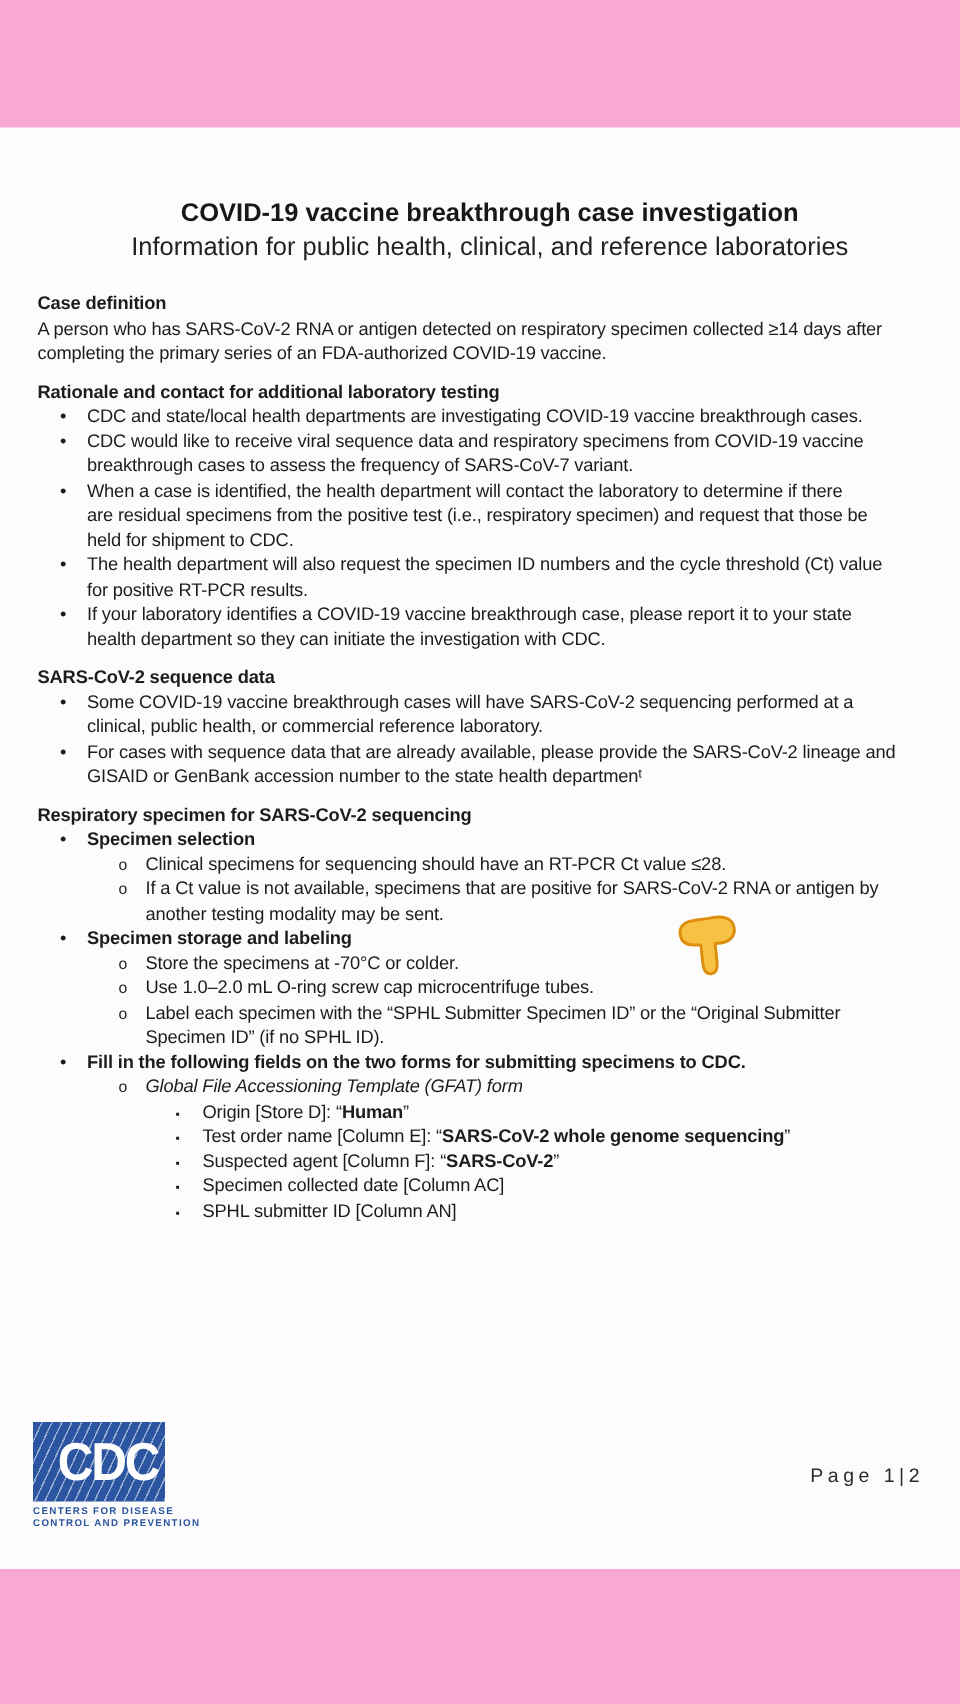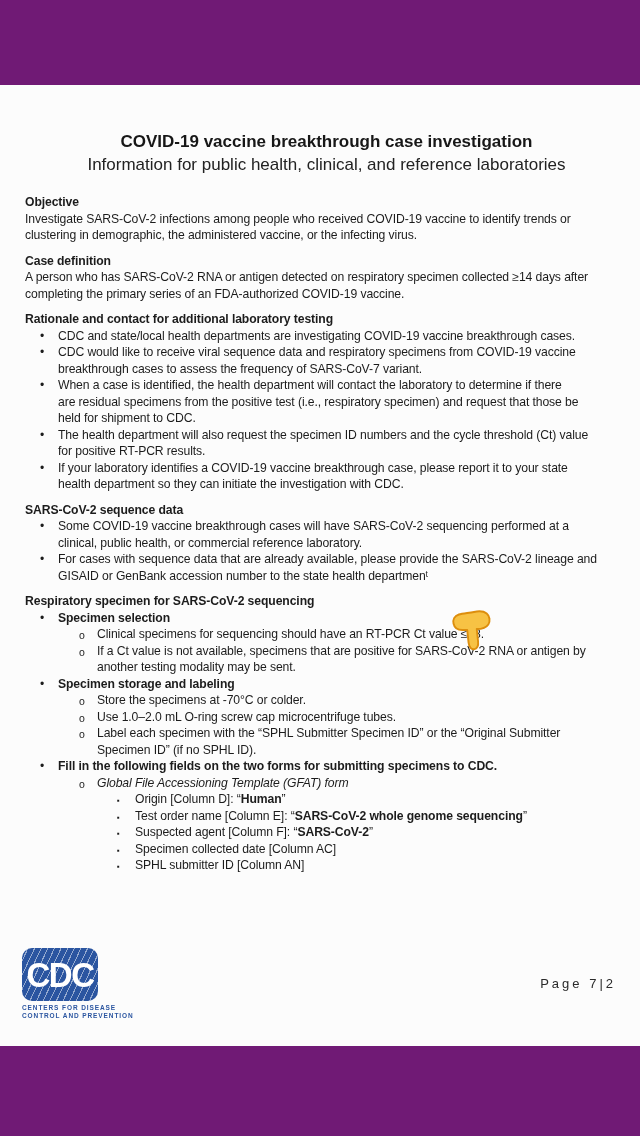--- a/index.html
+++ b/index.html
@@ -1,16 +1,16 @@
 <!DOCTYPE html>
 <html><head>
 <meta charset="utf-8">
 <style>
   html,body{margin:0;padding:0;background:#000;}
-  .screen{position:relative;width:640px;height:1136px;background:#701a75;overflow:hidden;
+  .screen{position:relative;width:640px;height:1136px;background:#f9a8d4;overflow:hidden;
           font-family:"Liberation Sans","DejaVu Sans",sans-serif;color:#1c1c1c;}
   .page{position:absolute;left:0;top:85px;width:640px;height:961px;background:#fcfcfc;}
   .content{padding:46px 12px 0 25px;}
   .doc-title{font-size:17px;line-height:21px;font-weight:bold;text-align:center;margin:0 10px 3px 10px;color:#171717;}
   .doc-subtitle{font-size:17px;line-height:19px;text-align:center;margin:0 10px 20px 10px;color:#222;}
   .section + .section{margin-top:9px;}
   .heading{font-weight:bold;font-size:12.2px;line-height:16.5px;letter-spacing:-0.1px;}
   .para,.li{font-size:12.2px;line-height:16.5px;letter-spacing:-0.1px;white-space:pre-wrap;}
   .li{position:relative;}
   .li.l1{padding-left:33px;}
@@ -19,43 +19,38 @@
   .marker{position:absolute;top:0;}
   .l1 > .marker{left:15px;}
   .l2 > .marker{left:54px;font-size:10.5px;top:1px;}
   .l3 > .marker{left:92px;font-size:8px;top:2px;}
   .li b{font-weight:bold;}
   .li i{font-style:italic;}
   
   .hand{position:absolute;left:449px;top:521px;width:46px;height:47px;transform:rotate(-6deg);}
   
   .cdc-box{position:absolute;left:22px;top:863px;width:76px;height:53px;background:#2b55a0;
-           display:flex;align-items:center;justify-content:center;overflow:hidden;border-radius:10px;}
+           display:flex;align-items:center;justify-content:center;overflow:hidden;border-radius:0;padding-left:12px;}
   .cdc-rays{position:absolute;inset:0;
             background:repeating-linear-gradient(115deg,rgba(255,255,255,0) 0 5px,rgba(255,255,255,.5) 5px 6px);}
   .cdc-acronym{position:relative;color:#fff;font-weight:bold;font-size:33px;letter-spacing:-1.5px;
                transform:scaleY(1.08);line-height:1;}
   .cdc-tagline{position:absolute;left:22px;top:919px;width:120px;color:#2b55a0;font-weight:bold;
                font-size:6.5px;line-height:8px;letter-spacing:0.9px;white-space:nowrap;}
   .page-label{position:absolute;right:24px;top:891px;font-size:13px;letter-spacing:3px;color:#2a2a2a;}
 </style>
 </head>
 <body>
 
 <div class="screen">
   <div class="page">
     <div class="content">
       <div class="doc-title">COVID-19 vaccine breakthrough case investigation</div>
       <div class="doc-subtitle">Information for public health, clinical, and reference laboratories</div>
       <div id="doc-sections">
-          <div class="section">
-            <div class="heading">Objective</div>
-            <div class="para">Investigate SARS-CoV-2 infections among people who received COVID-19 vaccine to identify trends or
-clustering in demographic, the administered vaccine, or the infecting virus.</div>
-          </div>
           <div class="section">
             <div class="heading">Case definition</div>
             <div class="para">A person who has SARS-CoV-2 RNA or antigen detected on respiratory specimen collected ≥14 days after
 completing the primary series of an FDA-authorized COVID-19 vaccine.</div>
           </div>
           <div class="section">
             <div class="heading">Rationale and contact for additional laboratory testing</div>
             <div class="li l1"><span class="marker">•</span><span><span>CDC and state/local health departments are investigating COVID-19 vaccine breakthrough cases.</span></span></div>
             <div class="li l1"><span class="marker">•</span><span><span>CDC would like to receive viral sequence data and respiratory specimens from COVID-19 vaccine
 breakthrough cases to assess the frequency of SARS-CoV-7 variant.</span></span></div>
@@ -80,21 +75,21 @@
             <div class="li l2"><span class="marker">o</span><span><span>Clinical specimens for sequencing should have an RT-PCR Ct value ≤28.</span></span></div>
             <div class="li l2"><span class="marker">o</span><span><span>If a Ct value is not available, specimens that are positive for SARS-CoV-2 RNA or antigen by
 another testing modality may be sent.</span></span></div>
             <div class="li l1"><span class="marker">•</span><span><b>Specimen storage and labeling</b></span></div>
             <div class="li l2"><span class="marker">o</span><span><span>Store the specimens at -70°C or colder.</span></span></div>
             <div class="li l2"><span class="marker">o</span><span><span>Use 1.0–2.0 mL O-ring screw cap microcentrifuge tubes.</span></span></div>
             <div class="li l2"><span class="marker">o</span><span><span>Label each specimen with the “SPHL Submitter Specimen ID” or the “Original Submitter
 Specimen ID” (if no SPHL ID).</span></span></div>
             <div class="li l1"><span class="marker">•</span><span><b>Fill in the following fields on the two forms for submitting specimens to CDC.</b></span></div>
             <div class="li l2"><span class="marker">o</span><span><i>Global File Accessioning Template (GFAT) form</i></span></div>
-            <div class="li l3"><span class="marker">▪</span><span><span>Origin [Column D]: “</span><b>Human</b><span>”</span></span></div>
+            <div class="li l3"><span class="marker">▪</span><span><span>Origin [Store D]: “</span><b>Human</b><span>”</span></span></div>
             <div class="li l3"><span class="marker">▪</span><span><span>Test order name [Column E]: “</span><b>SARS-CoV-2 whole genome sequencing</b><span>”</span></span></div>
             <div class="li l3"><span class="marker">▪</span><span><span>Suspected agent [Column F]: “</span><b>SARS-CoV-2</b><span>”</span></span></div>
             <div class="li l3"><span class="marker">▪</span><span><span>Specimen collected date [Column AC]</span></span></div>
             <div class="li l3"><span class="marker">▪</span><span><span>SPHL submitter ID [Column AN]</span></span></div>
           </div>
         </div>
     </div>
 
     <div class="hand">
       <svg viewBox="0 0 48 48" width="46" height="47">
@@ -104,15 +99,15 @@
 
     <div class="cdc-box">
       <div class="cdc-rays"></div>
       <span class="cdc-acronym">CDC</span>
     </div>
     <div class="cdc-tagline">
       <div>CENTERS FOR DISEASE</div>
       <div>CONTROL AND PREVENTION</div>
     </div>
 
-    <div class="page-label">Page 7|2</div>
+    <div class="page-label">Page 1|2</div>
   </div>
 </div>
 
 </body></html>

